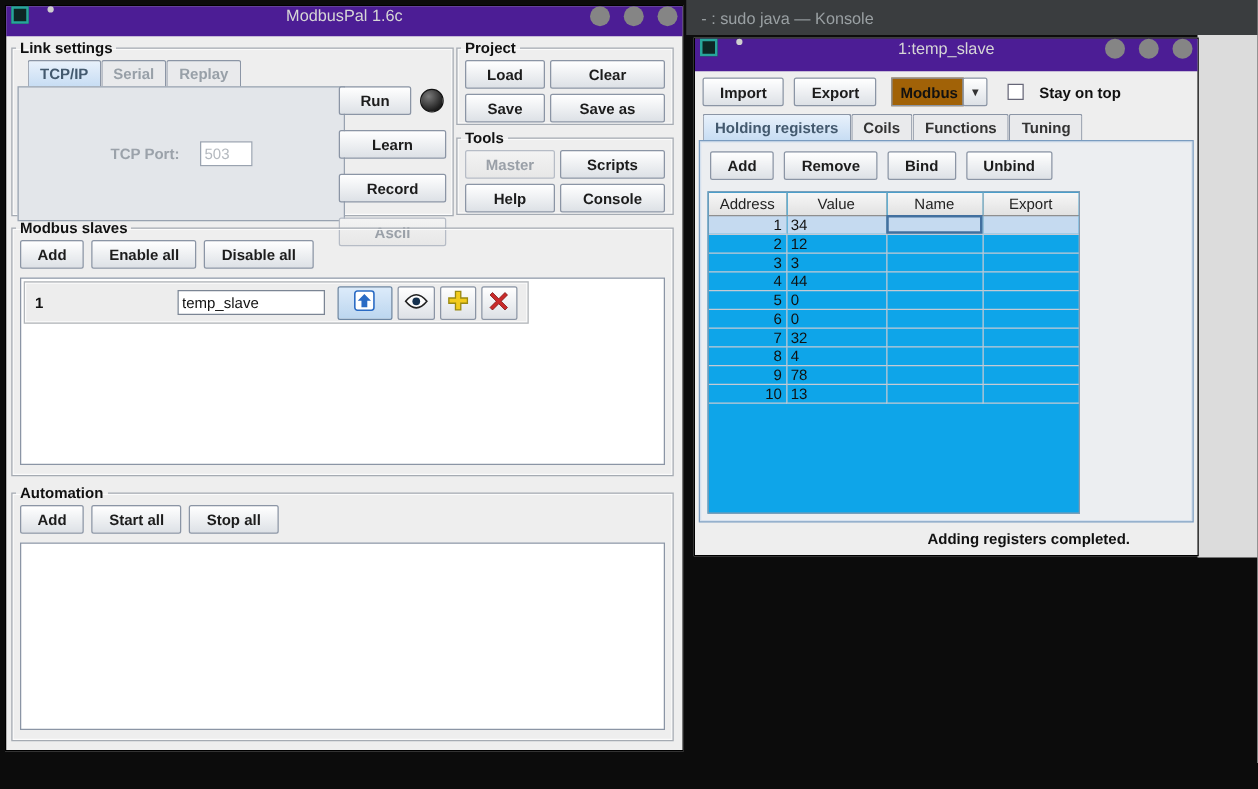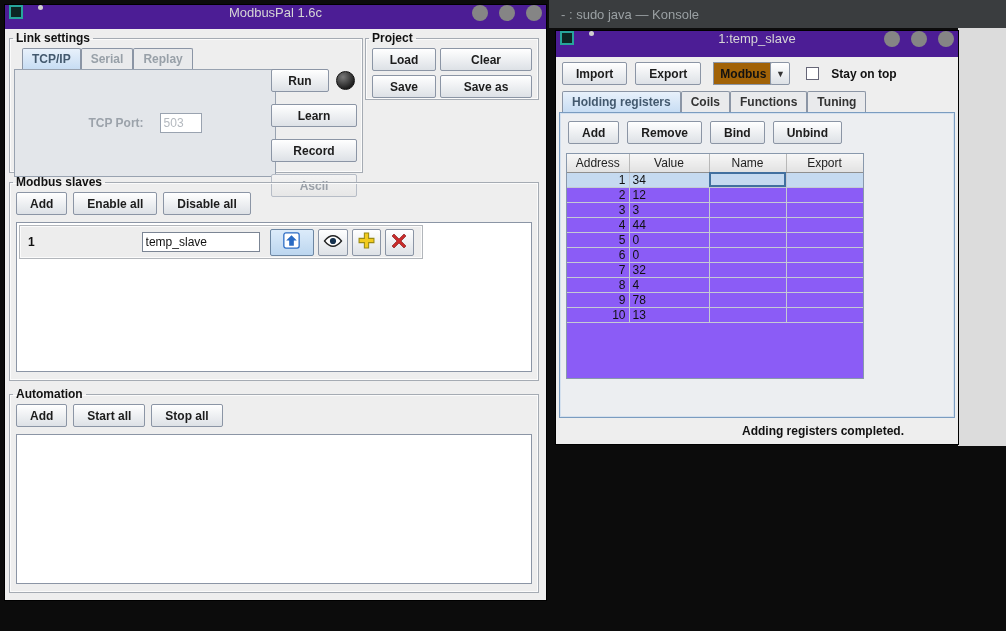--- a/index.html
+++ b/index.html
@@ -115,22 +115,22 @@
   .cb { width:13px; height:13px; border:1px solid #667; background:#fff; margin-left:8px; }
   .cb-label { font-weight:bold; font-size:12px; color:#111; margin-left:4px; }
   .sw-tabs { position:absolute; left:6px; top:34px; display:flex; }
   .sw-panel {
     position:absolute; left:3px; top:55px; width:396px; height:306px;
     border:1px solid #7a9cc0; background:#eceef1;
     box-shadow: inset 0 0 0 1px #d4e0ee;
   }
   .sw-panel-btns { position:absolute; left:8px; top:8px; display:flex; gap:8px; }
   .scrollpane {
-    position:absolute; left:6px; top:40px; width:298px; height:226px;
-    border:1px solid #8898ac; background:#8b5cf6; overflow:hidden;
+    position:absolute; left:6px; top:40px; width:298px; height:258px;
+    border:1px solid #8898ac; background:#0ea5e9; overflow:hidden;
   }
   table.regs { border-collapse:collapse; table-layout:fixed; width:296px; }
   table.regs th {
     height:18px; background:linear-gradient(#f7f7f7,#e2e2e2);
     border-right:1px solid #b8b8b8; border-bottom:1px solid #8f8f8f;
     font-weight:normal; font-size:12px; color:#222; text-align:center; overflow:hidden;
   }
   table.regs td {
     height:15px; font-size:12px; padding:0 3px; color:#111;
     border-right:1px solid #c4cad4; border-bottom:1px solid #c4cad4;
@@ -189,20 +189,29 @@
       <fieldset class="group proj-group">
         <legend>Project</legend>
         <div class="btn-grid proj-grid">
           <button class="jbtn">Load</button>
           <button class="jbtn">Clear</button>
           <button class="jbtn">Save</button>
           <button class="jbtn">Save as</button>
         </div>
       </fieldset>
 
+      <fieldset class="group tools-group">
+        <legend>Tools</legend>
+        <div class="btn-grid tools-grid">
+          <button class="jbtn disabled">Master</button>
+          <button class="jbtn">Scripts</button>
+          <button class="jbtn">Help</button>
+          <button class="jbtn">Console</button>
+        </div>
+      </fieldset>
 
       <fieldset class="group slaves-group">
         <legend>Modbus slaves</legend>
         <div class="group-btn-row">
           <button class="jbtn">Add</button>
           <button class="jbtn">Enable all</button>
           <button class="jbtn">Disable all</button>
         </div>
         <div class="white-list">
           <div class="slave-row">

